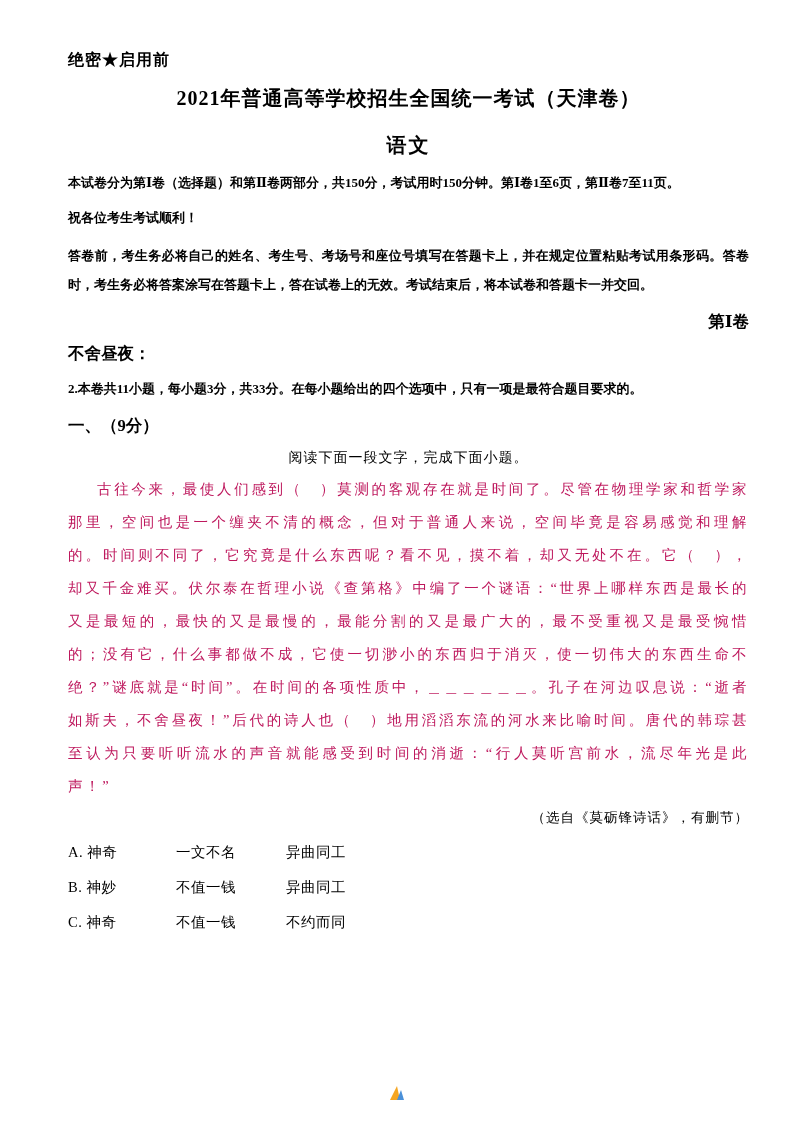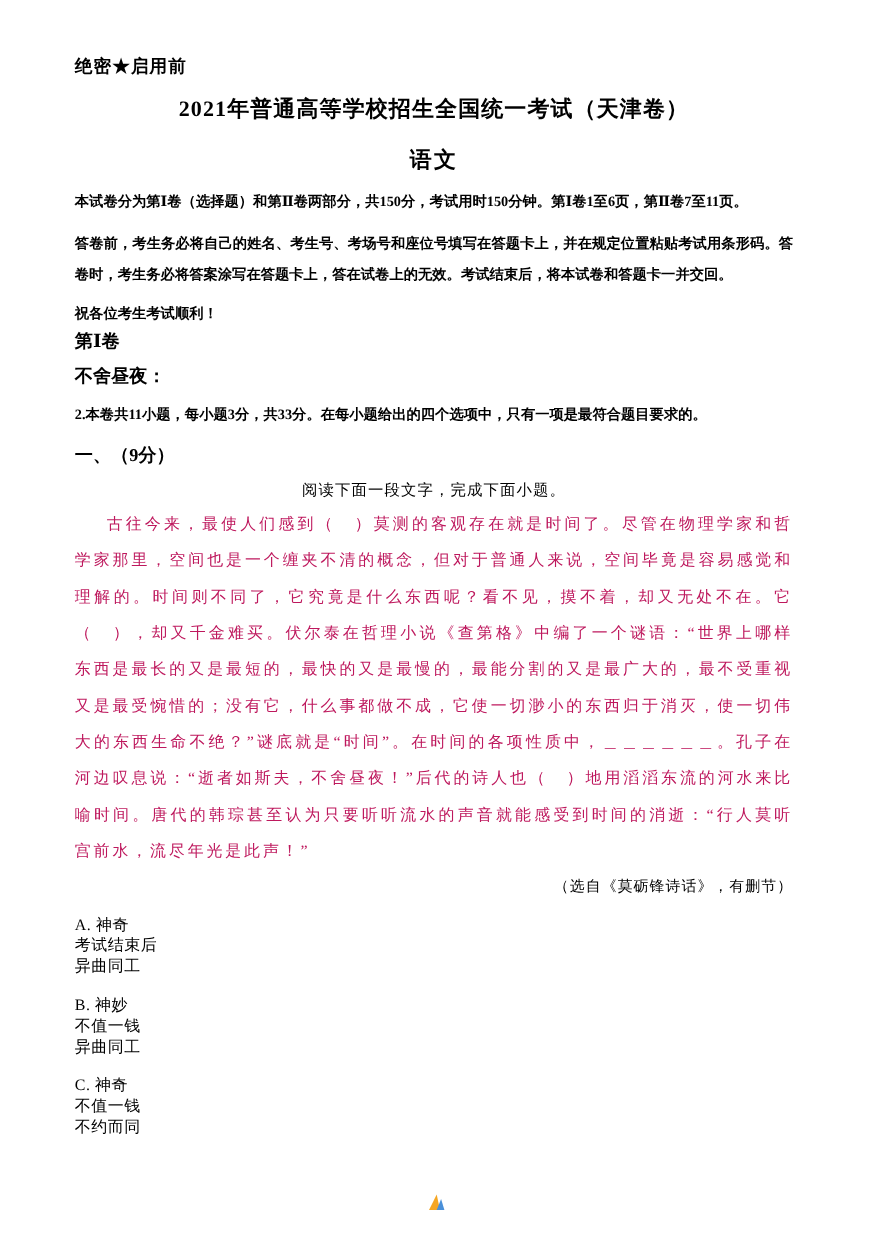--- a/index.html
+++ b/index.html
@@ -4,59 +4,59 @@
 <style>
   * { margin: 0; padding: 0; box-sizing: border-box; }
   html, body { width: 793px; height: 1122px; }
   body {
     background: #ffffff;
     color: #000000;
     font-family: "Liberation Serif", "DejaVu Serif", serif;
     position: relative;
     overflow: hidden;
   }
-  .page { padding: 50px 72px 0 68px; }
+  .page { padding: 50px 44px 0 68px; }
 
   .secrecy { font-size: 16px; font-weight: bold; letter-spacing: 1px; }
 
   .exam-title {
     text-align: center; font-size: 20px; font-weight: bold;
     margin-top: 14px; letter-spacing: 1px;
   }
   .subject-title {
     text-align: center; font-size: 20px; font-weight: bold;
     margin-top: 20px; letter-spacing: 2px;
   }
 
   .b-par {
     font-size: 13px; font-weight: bold; line-height: 29px;
     margin-top: 9px; text-align: justify;
   }
   .wish { margin-top: 6px; }
 
   .volume-heading {
-    text-align: left; font-size: 16.5px; font-weight: bold; margin-top: 0;
+    text-align: right; font-size: 16.5px; font-weight: bold; margin-top: 12px;
   }
 
   .notice-heading { font-size: 16.5px; font-weight: bold; margin-top: 10px; }
 
   .section-heading { font-size: 16.5px; font-weight: bold; margin-top: 12px; }
 
   .instruction { font-size: 14px; margin-top: 12px; letter-spacing: 1px; text-align: center; }
 
   .passage {
     font-size: 14.5px; line-height: 33px; letter-spacing: 2.6px;
     text-align: justify; text-indent: 2em; margin-top: 6px; color: #be185d;
   }
   .source { font-size: 13.5px; text-align: right; margin-top: 6px; letter-spacing: 1px; }
 
   .qstem { font-size: 14.5px; margin-top: 16px; letter-spacing: 0.5px; }
 
   .options { margin-top: 6px; }
-  .option-row { display: flex; font-size: 14.5px; margin-top: 16px; letter-spacing: 0.5px; flex-direction: column; }
+  .option-row { display: flex; font-size: 14.5px; margin-top: 16px; letter-spacing: 0.5px; }
   .option-row .c1 { width: 108px; }
   .option-row .c2 { width: 110px; }
 
   .footer {
     position: absolute; bottom: 20px; left: 0; width: 100%;
     text-align: center; color: #a8a8a8; font-size: 14px;
     display: flex; align-items: center; justify-content: center; gap: 6px;
     font-family: "Liberation Sans", sans-serif;
   }
   .footer .logo { display: inline-block; width: 18px; height: 18px; }
@@ -66,42 +66,42 @@
 
 <div class="page">
 
   <div class="secrecy">绝密★启用前</div>
 
   <h1 class="exam-title">2021年普通高等学校招生全国统一考试（天津卷）</h1>
 
   <h2 class="subject-title">语文</h2>
 
   <p class="b-par">本试卷分为第Ⅰ卷（选择题）和第Ⅱ卷两部分，共150分，考试用时150分钟。第Ⅰ卷1至6页，第Ⅱ卷7至11页。</p>
+  <p class="b-par wish">祝各位考生考试顺利！</p>
   <p class="b-par">答卷前，考生务必将自己的姓名、考生号、考场号和座位号填写在答题卡上，并在规定位置粘贴考试用条形码。答卷时，考生务必将答案涂写在答题卡上，答在试卷上的无效。考试结束后，将本试卷和答题卡一并交回。</p>
-  <p class="b-par wish">祝各位考生考试顺利！</p>
 
   <div class="volume-heading">第Ⅰ卷</div>
 
   <div class="notice-heading">不舍昼夜：</div>
 
   <p class="b-par">2.本卷共11小题，每小题3分，共33分。在每小题给出的四个选项中，只有一项是最符合题目要求的。</p>
 
   <div class="section-heading">一、（9分）</div>
 
   <div class="instruction">阅读下面一段文字，完成下面小题。</div>
 
   <div class="passage">古往今来，最使人们感到（　）莫测的客观存在就是时间了。尽管在物理学家和哲学家那里，空间也是一个缠夹不清的概念，但对于普通人来说，空间毕竟是容易感觉和理解的。时间则不同了，它究竟是什么东西呢？看不见，摸不着，却又无处不在。它（　），却又千金难买。伏尔泰在哲理小说《查第格》中编了一个谜语：“世界上哪样东西是最长的又是最短的，最快的又是最慢的，最能分割的又是最广大的，最不受重视又是最受惋惜的；没有它，什么事都做不成，它使一切渺小的东西归于消灭，使一切伟大的东西生命不绝？”谜底就是“时间”。在时间的各项性质中，＿＿＿＿＿＿。孔子在河边叹息说：“逝者如斯夫，不舍昼夜！”后代的诗人也（　）地用滔滔东流的河水来比喻时间。唐代的韩琮甚至认为只要听听流水的声音就能感受到时间的消逝：“行人莫听宫前水，流尽年光是此声！”</div>
 
   <div class="source">（选自《莫砺锋诗话》，有删节）</div>
 
 
   <div class="options">
     <div class="option-row">
       <span class="c1">A. 神奇</span>
-      <span class="c2">考试结束后</span>
+      <span class="c2">一文不名</span>
       <span class="c3">异曲同工</span>
     </div>
     <div class="option-row">
       <span class="c1">B. 神妙</span>
       <span class="c2">不值一钱</span>
       <span class="c3">异曲同工</span>
     </div>
     <div class="option-row">
       <span class="c1">C. 神奇</span>
       <span class="c2">不值一钱</span>

